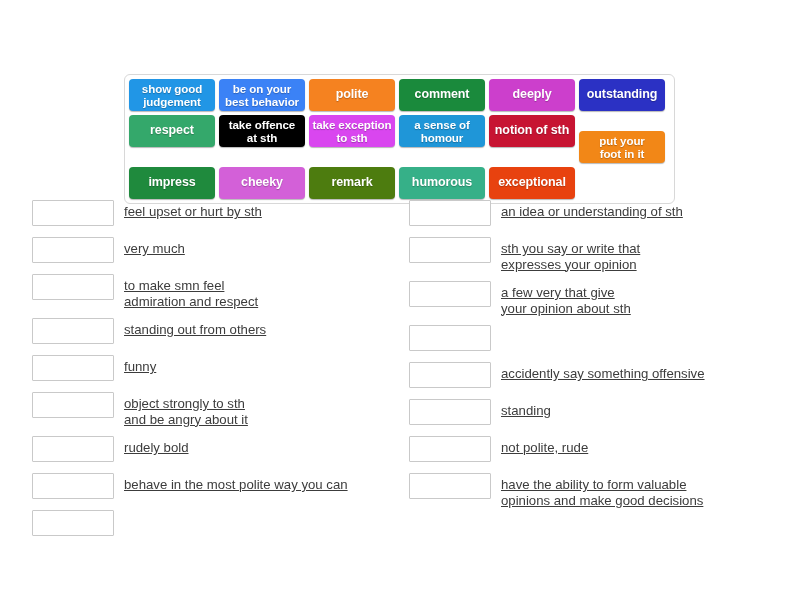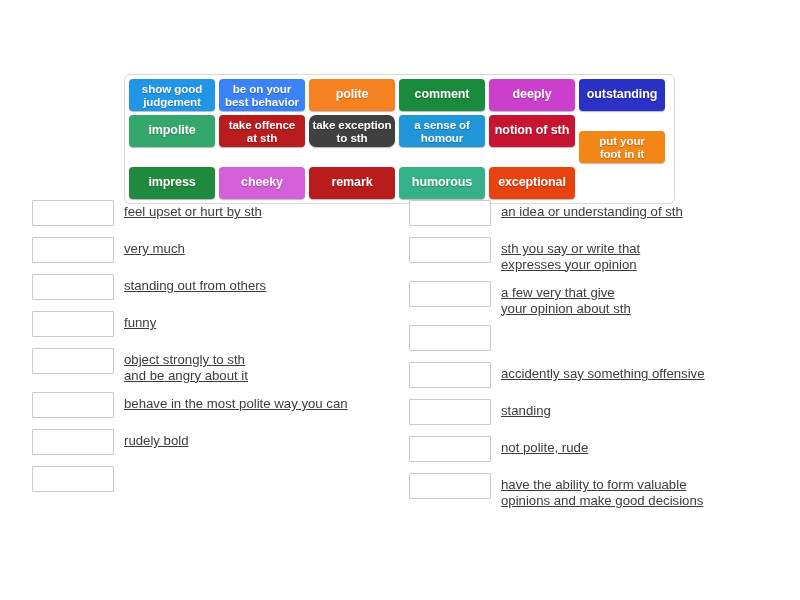--- a/index.html
+++ b/index.html
@@ -104,70 +104,75 @@
       <div class="tile small" style="background: rgb(33, 150, 230);">show good
 judgement</div>
       <div class="tile small" style="background: #3b82f6;">be on your
 best behavior</div>
       <div class="tile" style="background: rgb(245, 130, 32);">polite</div>
       <div class="tile" style="background: rgb(26, 138, 60);">comment</div>
       <div class="tile" style="background: rgb(204, 63, 204);">deeply</div>
       <div class="tile" style="background: rgb(43, 49, 196);">outstanding</div>
     </div>
     <div class="bank-row">
-      <div class="tile" style="background: rgb(52, 168, 107);">impolite</div>
-      <div class="tile small" style="background: #b91c1c;">take offence
+      <div class="tile" style="background: rgb(52, 168, 107);">respect</div>
+      <div class="tile small" style="background: #000000;">take offence
 at sth</div>
-      <div class="tile small" style="background: #404040; border-radius: 7px;">take exception
+      <div class="tile small" style="background: #d946ef;">take exception
 to sth</div>
       <div class="tile small" style="background: rgb(31, 150, 216);">a sense of
 homour</div>
       <div class="tile" style="background: rgb(199, 20, 50);">notion of sth</div>
       <div class="tile small" style="background: rgb(242, 135, 23); margin-top: 16px;">put your
 foot in it</div>
     </div>
     <div class="bank-row">
       <div class="tile" style="background: rgb(31, 138, 61);">impress</div>
       <div class="tile" style="background: rgb(211, 96, 216);">cheeky</div>
-      <div class="tile" style="background: #b91c1c;">remark</div>
+      <div class="tile" style="background: #4d7c0f;">remark</div>
       <div class="tile" style="background: rgb(54, 176, 136);">humorous</div>
       <div class="tile" style="background: rgb(232, 66, 15);">exceptional</div>
       <div class="tile empty"></div>
     </div>
   </div>
 
 <div id="col-left" class="col">
     <div class="qrow">
       <div class="dropbox"></div>
       <div class="qtext">feel upset or hurt by sth</div>
     </div>
     <div class="qrow">
       <div class="dropbox"></div>
       <div class="qtext">very much</div>
     </div>
+    <div class="qrow tall">
+      <div class="dropbox"></div>
+      <div class="qtext">to make smn feel
+admiration and respect</div>
+    </div>
     <div class="qrow">
       <div class="dropbox"></div>
       <div class="qtext">standing out from others</div>
     </div>
     <div class="qrow">
       <div class="dropbox"></div>
       <div class="qtext">funny</div>
     </div>
     <div class="qrow tall">
       <div class="dropbox"></div>
       <div class="qtext">object strongly to sth
 and be angry about it</div>
     </div>
     <div class="qrow">
       <div class="dropbox"></div>
+      <div class="qtext">rudely bold</div>
+    </div>
+    <div class="qrow">
+      <div class="dropbox"></div>
       <div class="qtext">behave in the most polite way you can</div>
-    </div>
-    <div class="qrow">
-      <div class="dropbox"></div>
-      <div class="qtext">rudely bold</div>
     </div>
     <div class="qrow">
       <div class="dropbox"></div>
     </div>
   </div>
 
 <div id="col-right" class="col">
     <div class="qrow">
       <div class="dropbox"></div>
       <div class="qtext">an idea or understanding of sth</div>

